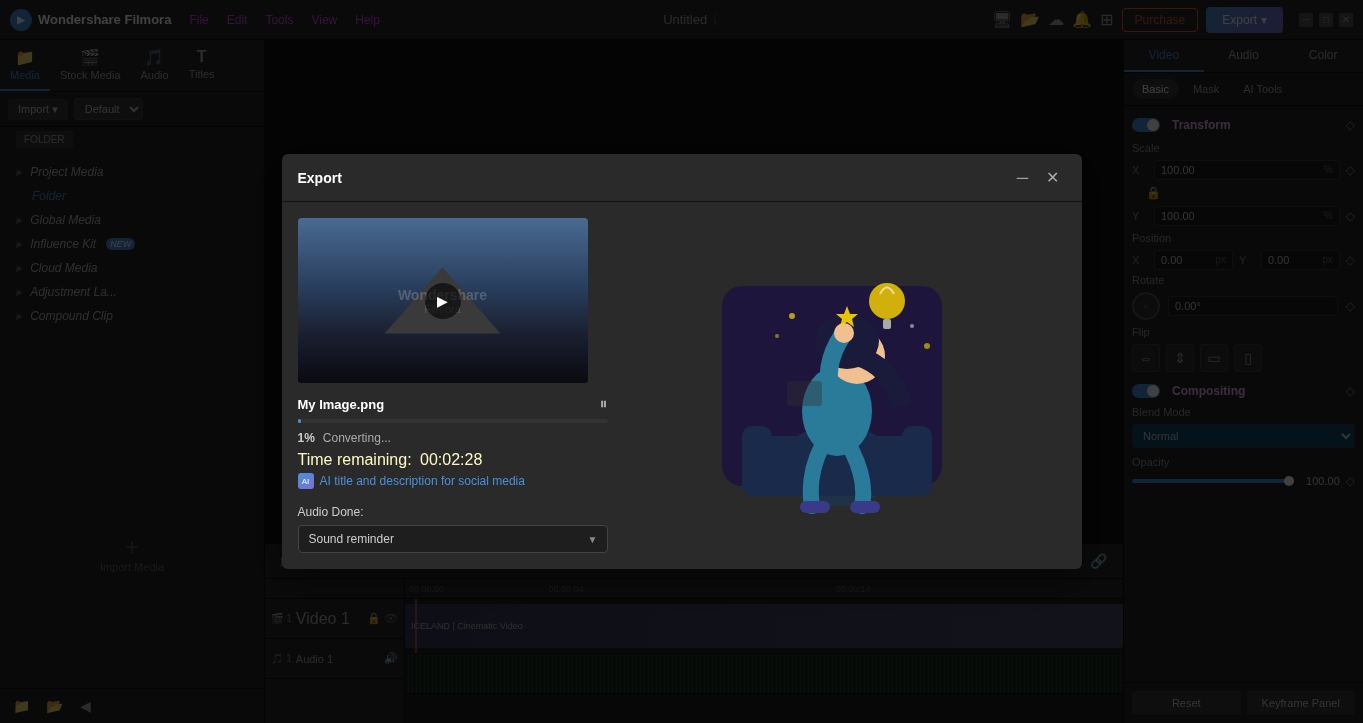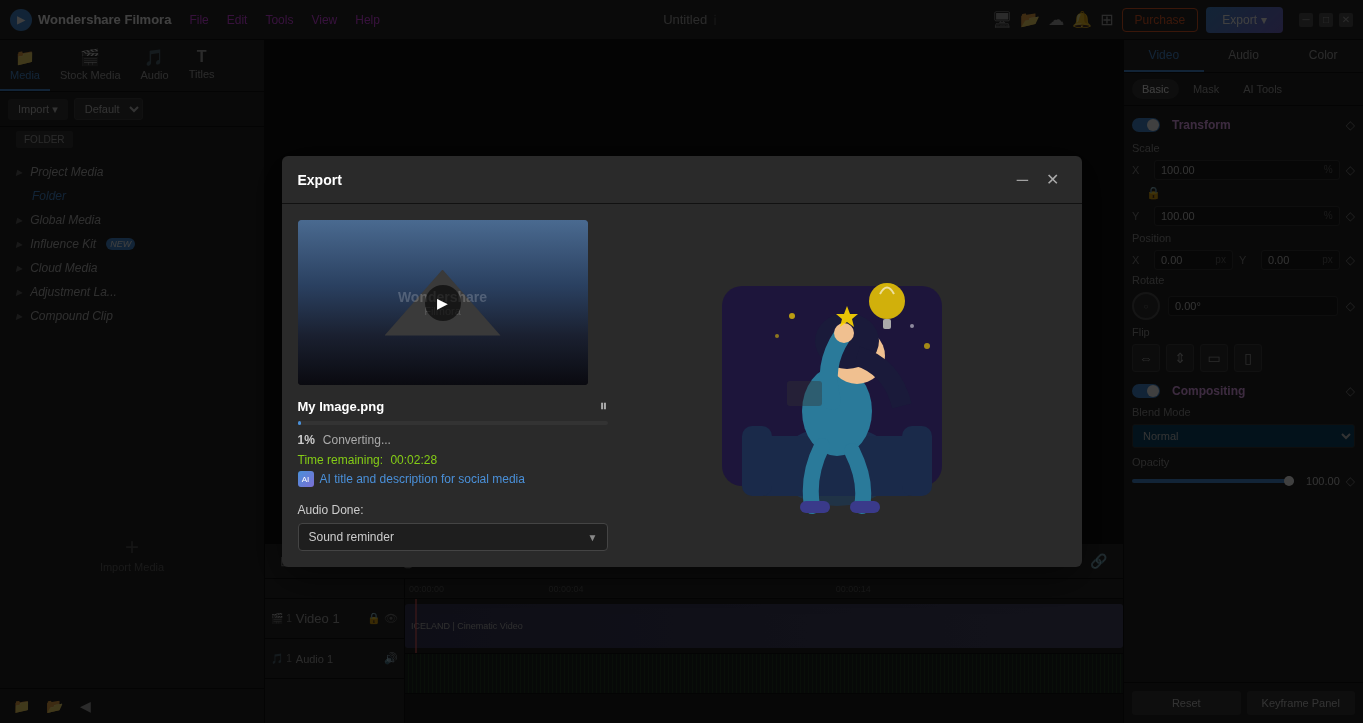--- a/index.html
+++ b/index.html
@@ -255,21 +255,21 @@
         <button class="tl-btn">✂</button>
         <div style="flex:1;"></div>
         <button class="tl-btn">⊡</button>
         <button class="tl-btn">🔗</button>
       </div>
       <div class="timeline-tracks">
         <div class="track-labels">
           <div style="height:20px;background:#2a2a2a;border-bottom:1px solid #111;"></div>
           <div class="track-label">
             <span style="color:#888;font-size:10px;">🎬 1</span>
-            <span style="color:#aaa;font-size:13px;">Video 1</span>
+            <span style="color:#aaa;font-size:16px;">Video 1</span>
             <div class="track-label-icons">
               <button class="tl-icon-btn">🔒</button>
               <button class="tl-icon-btn">👁</button>
             </div>
           </div>
           <div class="track-label">
             <span style="color:#888;font-size:10px;">🎵 1</span>
             <span style="color:#aaa;font-size:11px;">Audio 1</span>
             <div class="track-label-icons">
               <button class="tl-icon-btn">🔊</button>
@@ -434,21 +434,21 @@
             <span>My Image.png</span>
             <button class="pause-btn">⏸</button>
           </div>
           <div class="progress-bar">
             <div class="progress-fill"></div>
           </div>
           <div class="progress-status">
             <span class="progress-pct">1%</span>
             <span>Converting...</span>
           </div>
-          <div style="color:#84cc16;font-size:12px;margin-bottom:4px;">
+          <div style="color:#fef9c3;font-size:16px;margin-bottom:4px;">
             <span>Time remaining:</span>
             <span style="margin-left:4px;">00:02:28</span>
           </div>
           <div class="ai-link">
             <div class="ai-icon">AI</div>
             <span>AI title and description for social media</span>
           </div>
           <div class="when-done">Audio Done:</div>
           <div class="select-wrapper">
             <select class="when-done-select"><option>Sound reminder</option><option>Shut down</option><option>Do nothing</option></select>

